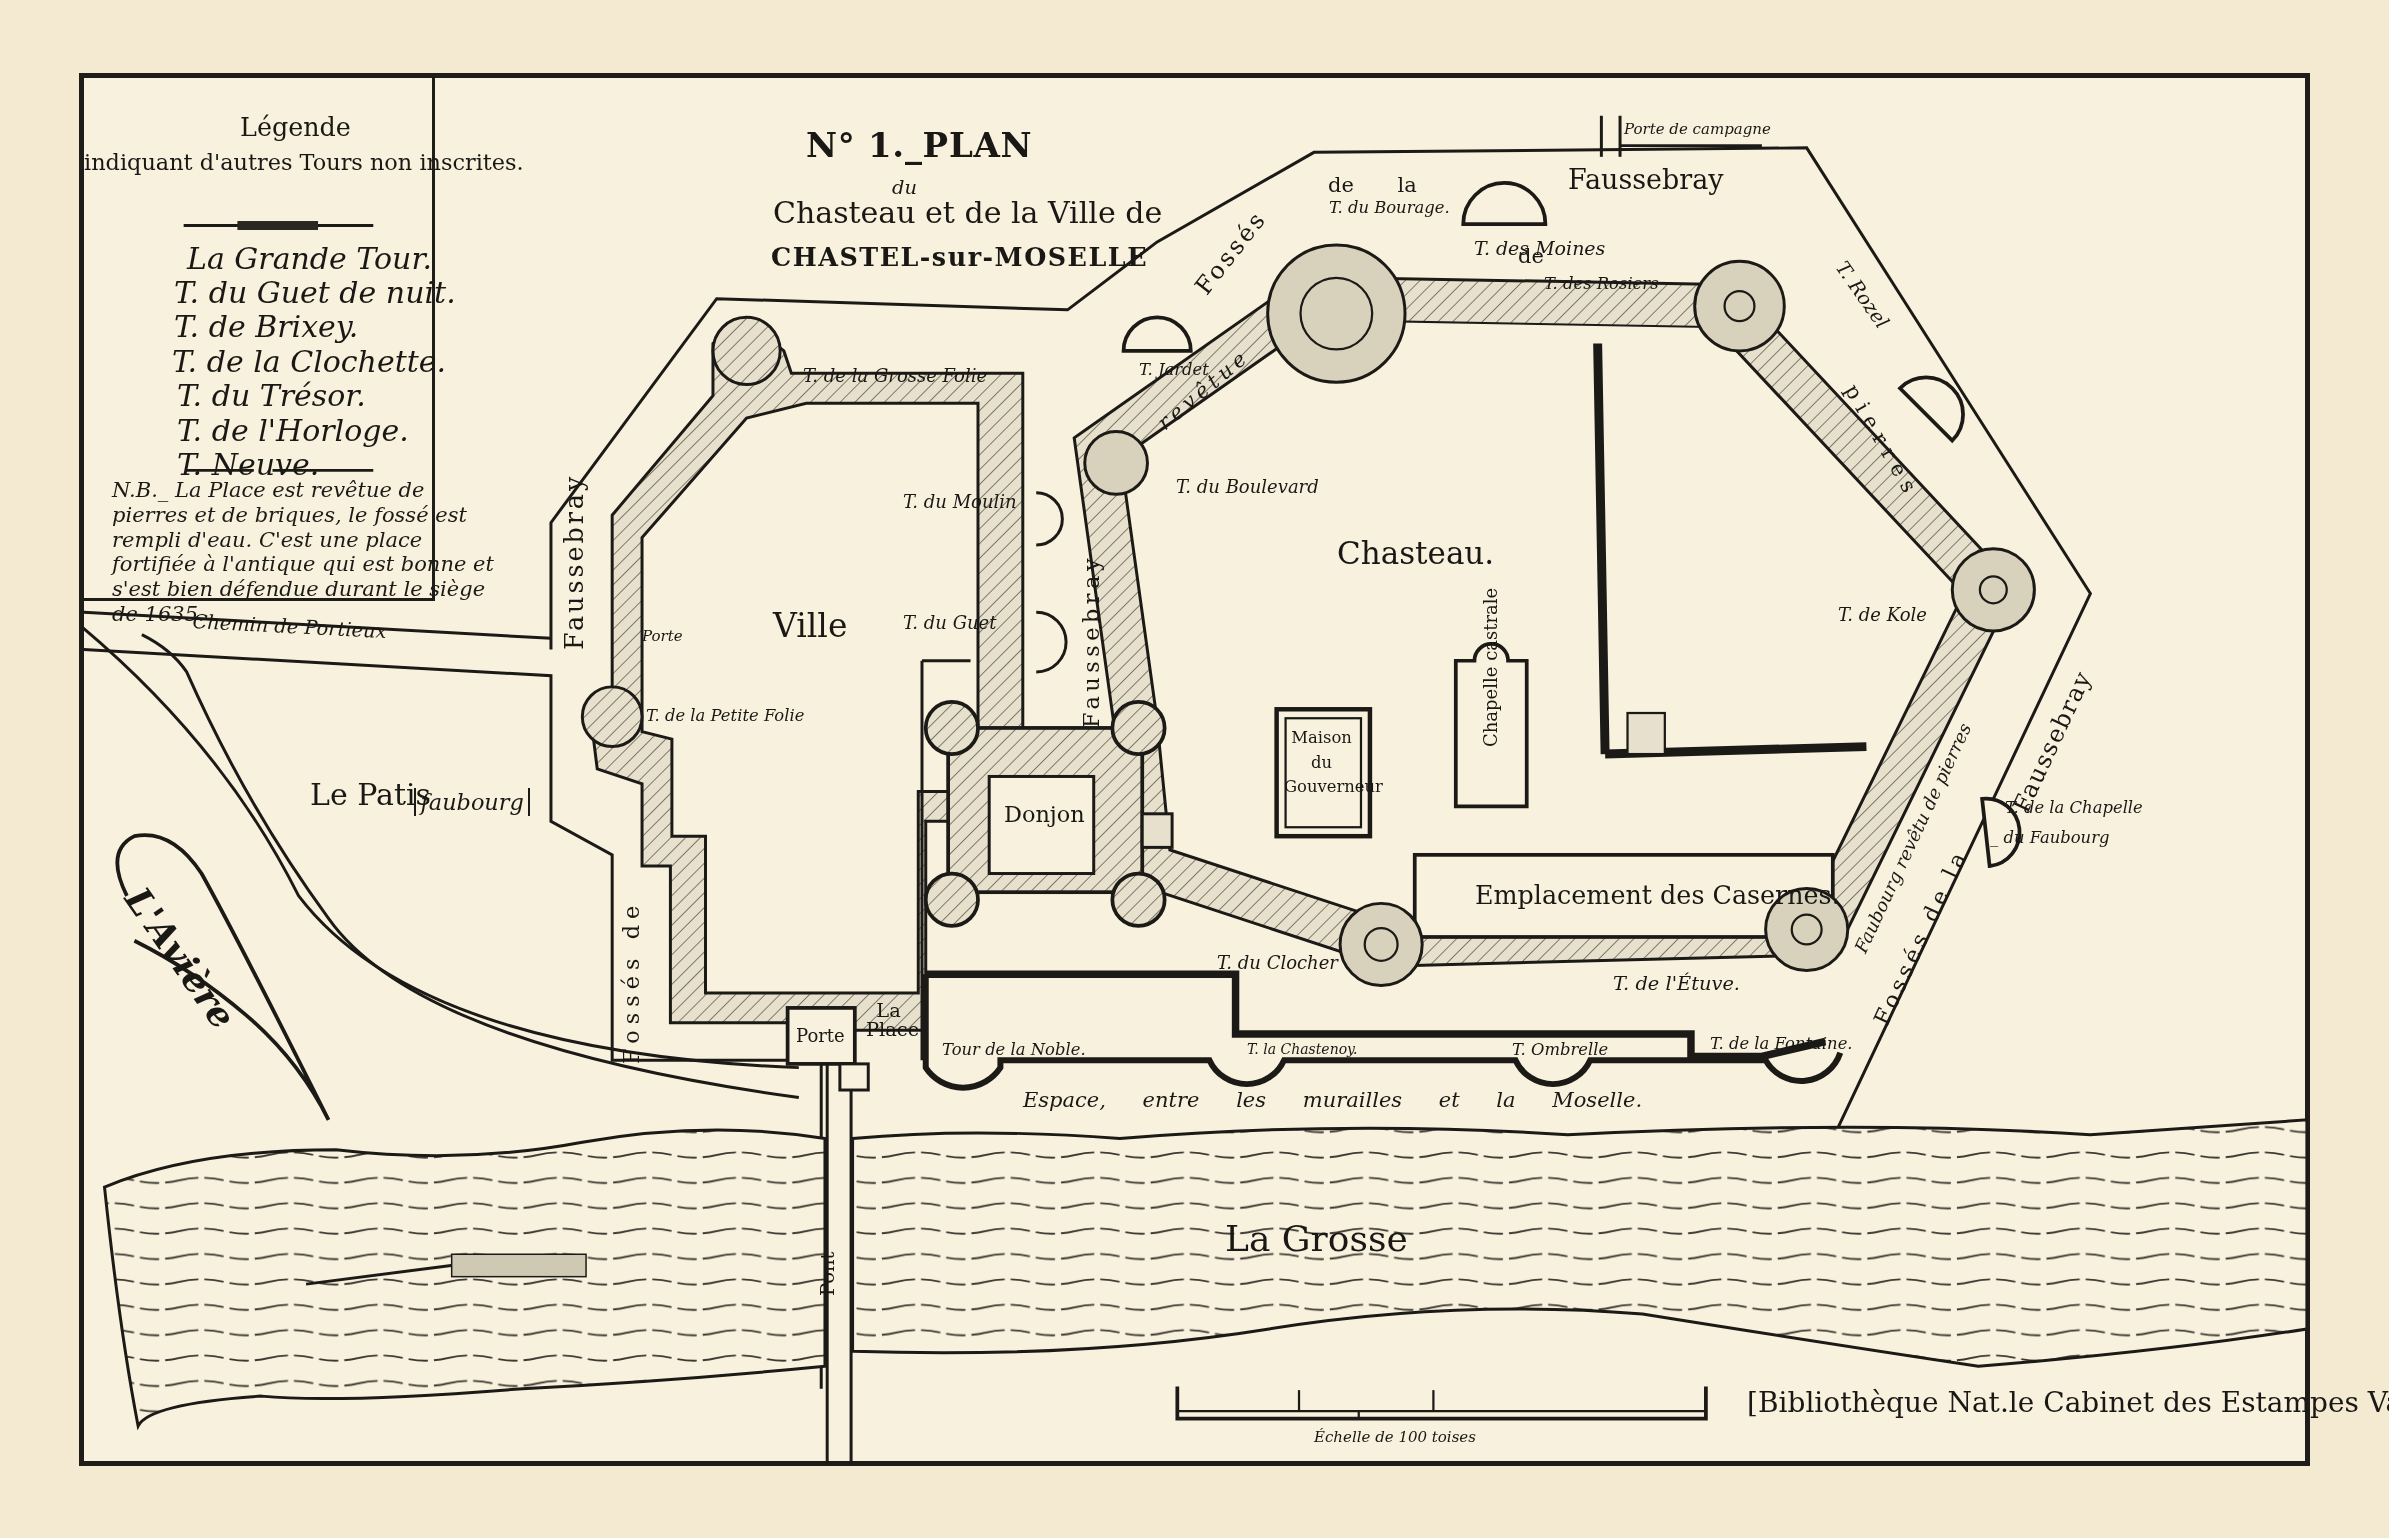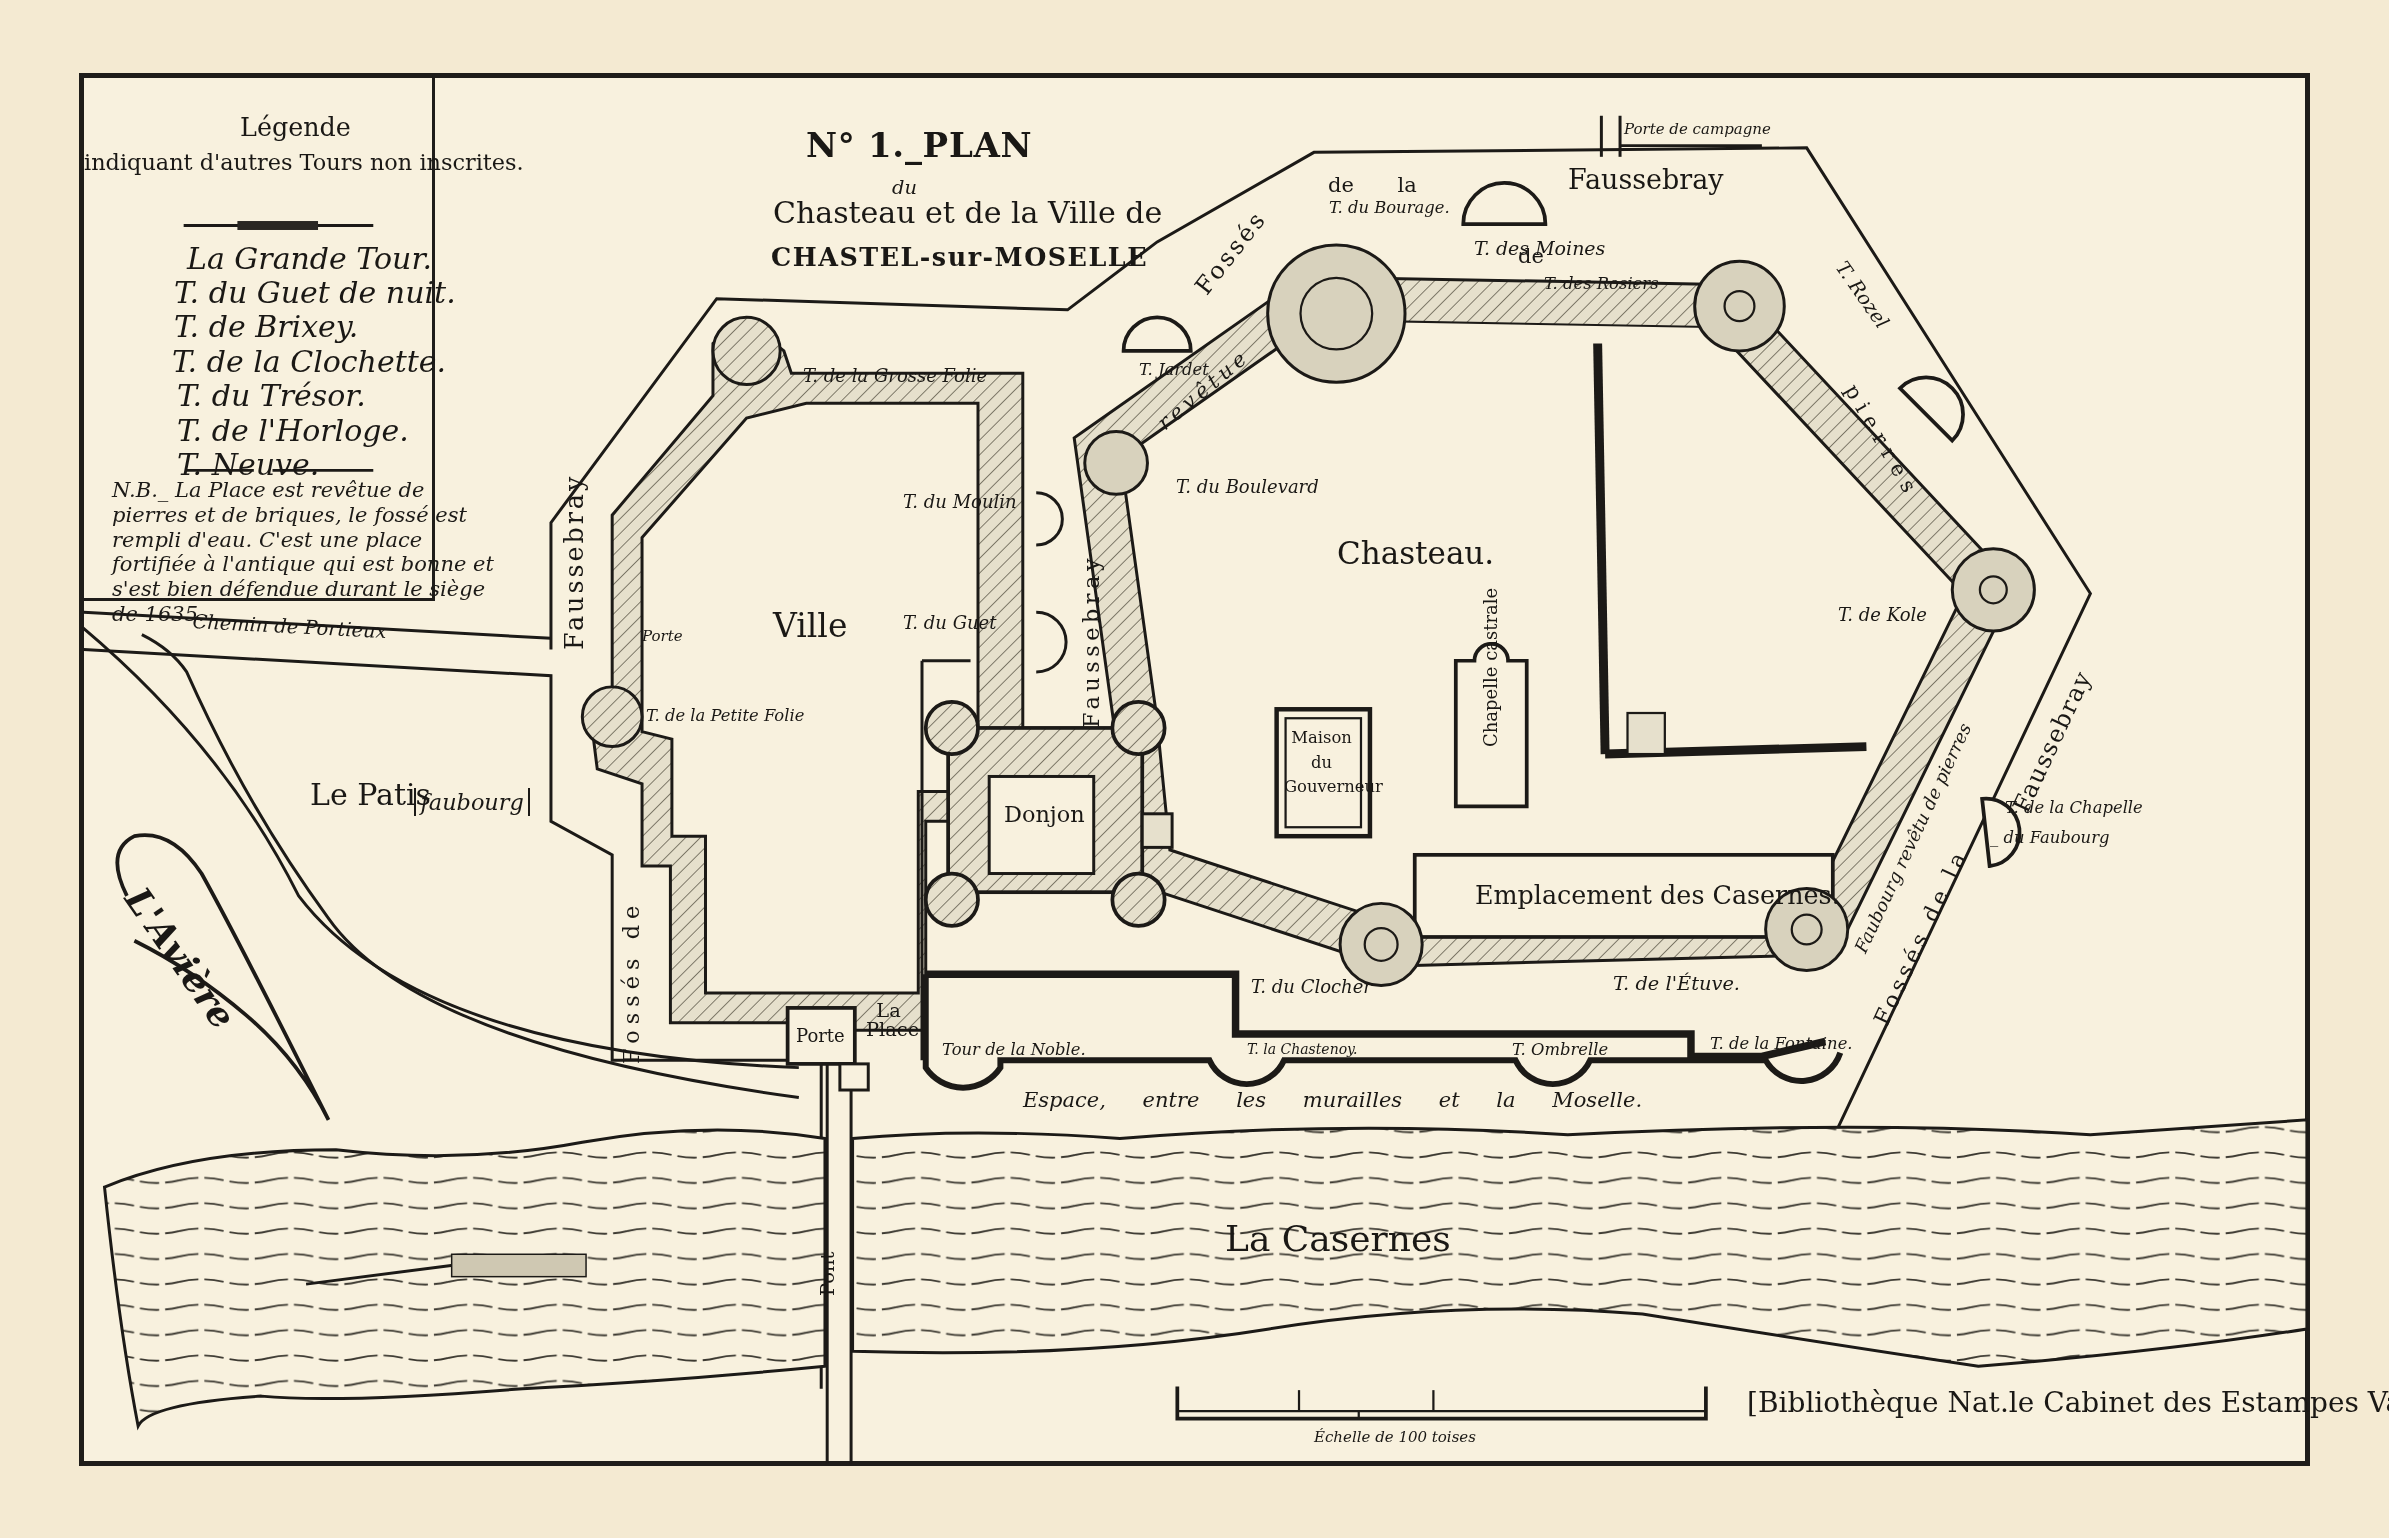--- a/index.html
+++ b/index.html
@@ -160,21 +160,21 @@
 <div class="lbl title-main" style="left:806px;top:128px;">N° 1._PLAN</div>
 <div class="lbl hand" style="left:892px;top:178px;font-size:19.4px;">du</div>
 <div class="lbl title-sub" style="left:773px;top:198px;">Chasteau et de la Ville de</div>
 <div class="lbl title-city" style="left:771px;top:245px;">CHASTEL-sur-MOSELLE</div>
 
 <div class="lbl" style="left:773px;top:609px;font-size:33px;">Ville</div>
 <div class="lbl" style="left:1337px;top:514px;font-size:31px;margin-top:24px;">Chasteau.</div>
 <div class="lbl" style="left:1004px;top:803px;font-size:22.4px;">Donjon</div>
 <div class="lbl" style="left:310px;top:780px;font-size:30px;">Le Patis</div>
 <div class="lbl hand" style="left:414px;top:788px;font-size:22.4px;border-left:2.2px solid #1c1a17;border-right:2.2px solid #1c1a17;padding:3px 4.5px;">faubourg</div>
-<div class="lbl" style="left:1225px;top:1221px;font-size:36px;">La Casernes</div>
+<div class="lbl" style="left:1225px;top:1221px;font-size:36px;">La Grosse</div>
 <div class="lbl" style="left:1284px;top:726px;width:75px;font-size:16.4px;white-space:normal;text-align:center;line-height:1.5;">Maison du Gouverneur</div>
 <div class="lbl rot" style="left:1482px;top:747px;font-size:18px;transform:rotate(-90deg);">Chapelle castrale</div>
 <div class="lbl" style="left:1475px;top:883px;font-size:25.4px;">Emplacement des Casernes.</div>
 <div class="lbl" style="left:796px;top:1027px;font-size:18px;">Porte</div>
 <div class="lbl" style="left:866px;top:1001px;width:45px;font-size:19.4px;white-space:normal;text-align:center;">La Place</div>
 <div class="lbl rot" style="left:818px;top:1296px;font-size:19.4px;transform:rotate(-90deg);">Pont</div>
 <div class="lbl hand" style="left:1023px;top:1090px;font-size:21px;word-spacing:30px;">Espace, entre les murailles et la Moselle.</div>
 <div class="lbl hand rot" style="left:193px;top:612px;font-size:19.4px;transform:rotate(3deg);">Chemin de Portieux</div>
 <div class="lbl hand" style="left:1624px;top:122px;font-size:15px;">Porte de campagne</div>
 <div class="lbl hand rot" style="left:149px;top:881px;font-size:36px;font-weight:bold;transform:rotate(55deg);">L'Avière</div>
@@ -199,21 +199,21 @@
 <div class="lbl hand" style="left:642px;top:629px;font-size:15px;">Porte</div>
 <div class="lbl hand" style="left:646px;top:708px;font-size:16.4px;">T. de la Petite Folie</div>
 <div class="lbl hand" style="left:1176px;top:478px;font-size:18px;">T. du Boulevard</div>
 <div class="lbl hand" style="left:1329px;top:200px;font-size:16.4px;">T. du Bourage.</div>
 <div class="lbl hand" style="left:1474px;top:239px;font-size:19px;">T. des Moines</div>
 <div class="lbl hand" style="left:1544px;top:276px;font-size:16.4px;">T. des Rosiers</div>
 <div class="lbl hand rot" style="left:1848px;top:258px;font-size:19.4px;transform:rotate(55deg);">T. Rozel</div>
 <div class="lbl hand" style="left:1838px;top:606px;font-size:18px;">T. de Kole</div>
 <div class="lbl hand" style="left:2005px;top:800px;font-size:16.4px;">T. de la Chapelle</div>
 <div class="lbl hand" style="left:1990px;top:830px;font-size:16.4px;">_ du Faubourg</div>
-<div class="lbl hand" style="left:1251px;top:954px;font-size:18px;margin-top:24px;">T. du Clocher</div>
+<div class="lbl hand" style="left:1217px;top:954px;font-size:18px;">T. du Clocher</div>
 <div class="lbl hand" style="left:1613px;top:974px;font-size:19.4px;">T. de l'Étuve.</div>
 <div class="lbl hand" style="left:942px;top:1042px;font-size:16.4px;">Tour de la Noble.</div>
 <div class="lbl hand" style="left:1247px;top:1042px;font-size:14px;font-style:italic;">T. la Chastenoy.</div>
 <div class="lbl hand" style="left:1512px;top:1042px;font-size:16.4px;">T. Ombrelle</div>
 <div class="lbl hand" style="left:1710px;top:1036px;font-size:16.4px;">T. de la Fontaine.</div>
 
 <div class="lbl hand" style="left:1314px;top:1430px;font-size:15px;">Échelle de 100 toises</div>
 <div class="lbl" style="left:1747px;top:1389px;font-size:28px;">[Bibliothèque Nat.le Cabinet des Estampes Va. 414.</div>
 
 

